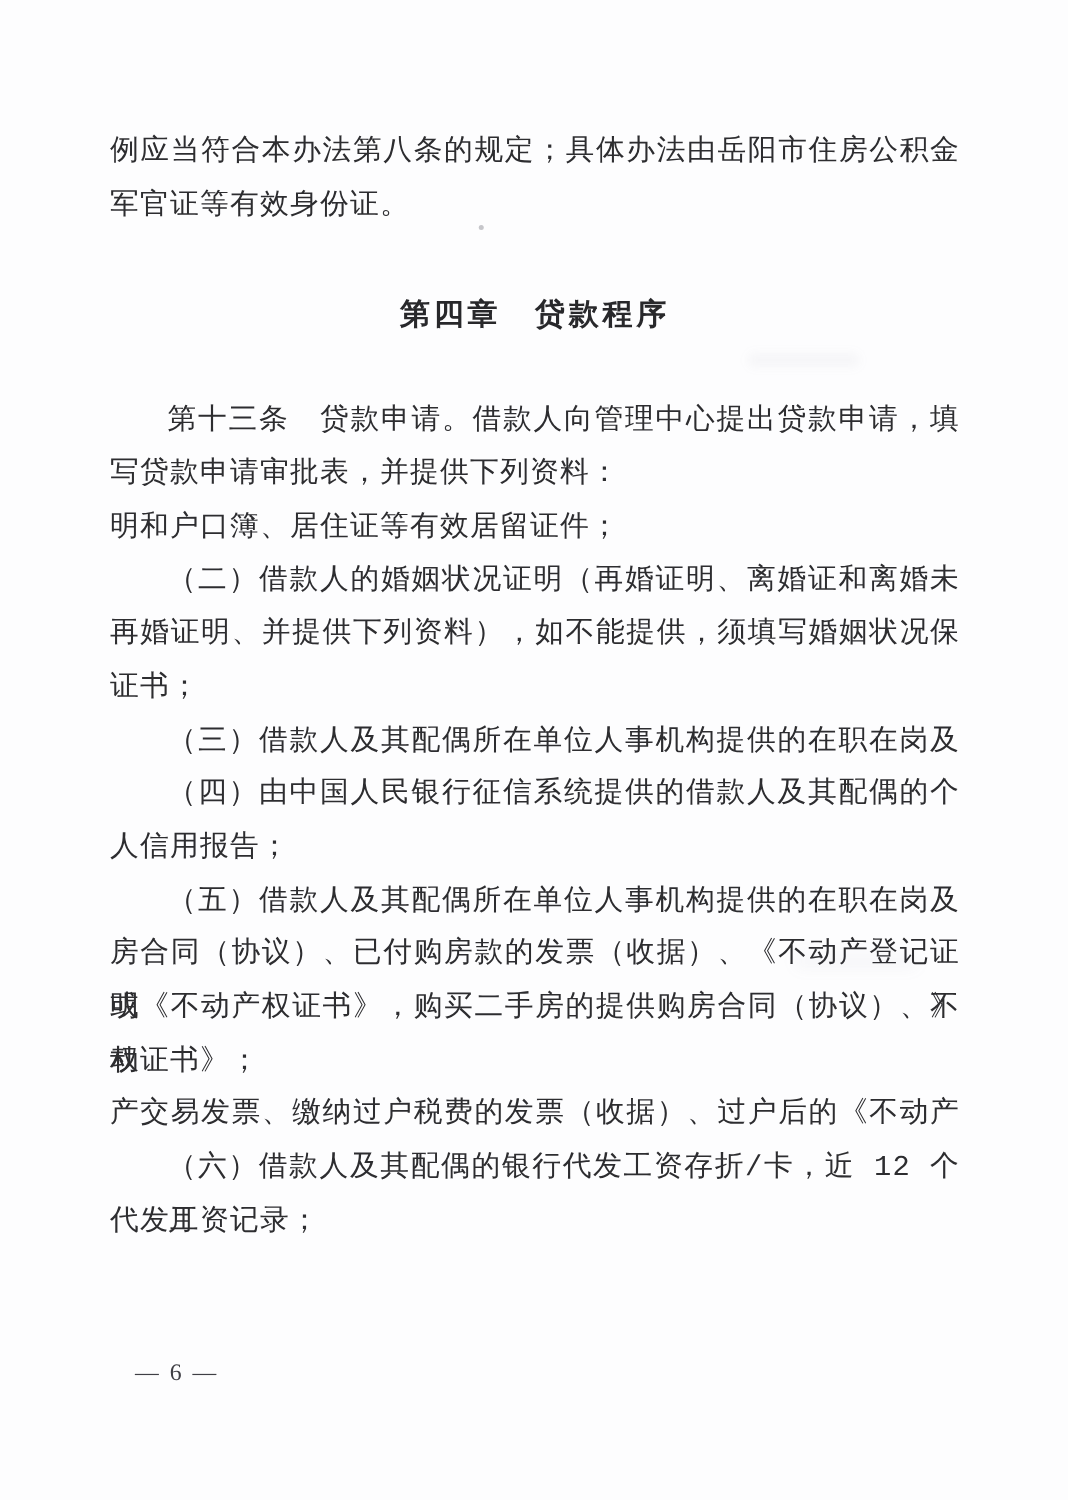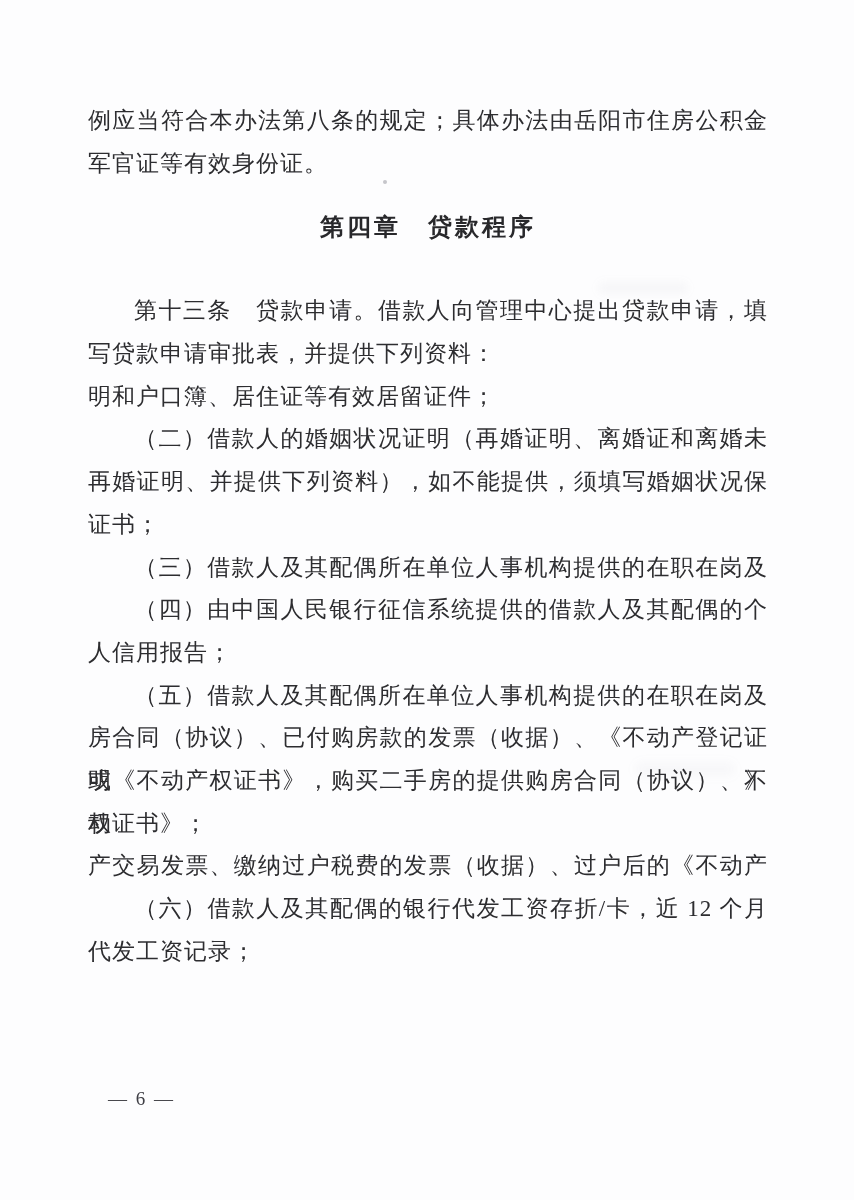--- a/index.html
+++ b/index.html
@@ -18,32 +18,33 @@
     left: 88px;
     top: 100px;
     width: 680px;
     font-size: 23px;
     letter-spacing: 1px;
   }
   .line {
     height: 42.7px;
     line-height: 42.7px;
     text-align: left;
+    font-family: Liberation Mono, monospace;
   }
   .line.justify {
     text-align: justify;
     text-align-last: justify;
   }
   .line.indent {
     padding-left: 46px;
   }
   .chapter-heading {
     height: 43px;
     line-height: 43px;
-    margin: 20px 0 42px 0;
+    margin: 45px 0 42px 0;
     text-align: center;
     font-family: "Liberation Sans", "DejaVu Sans", sans-serif;
     font-weight: bold;
     font-size: 24px;
     letter-spacing: 3px;
     color: #28282b;
   }
   .page-number {
     position: absolute;
     left: 108px;

